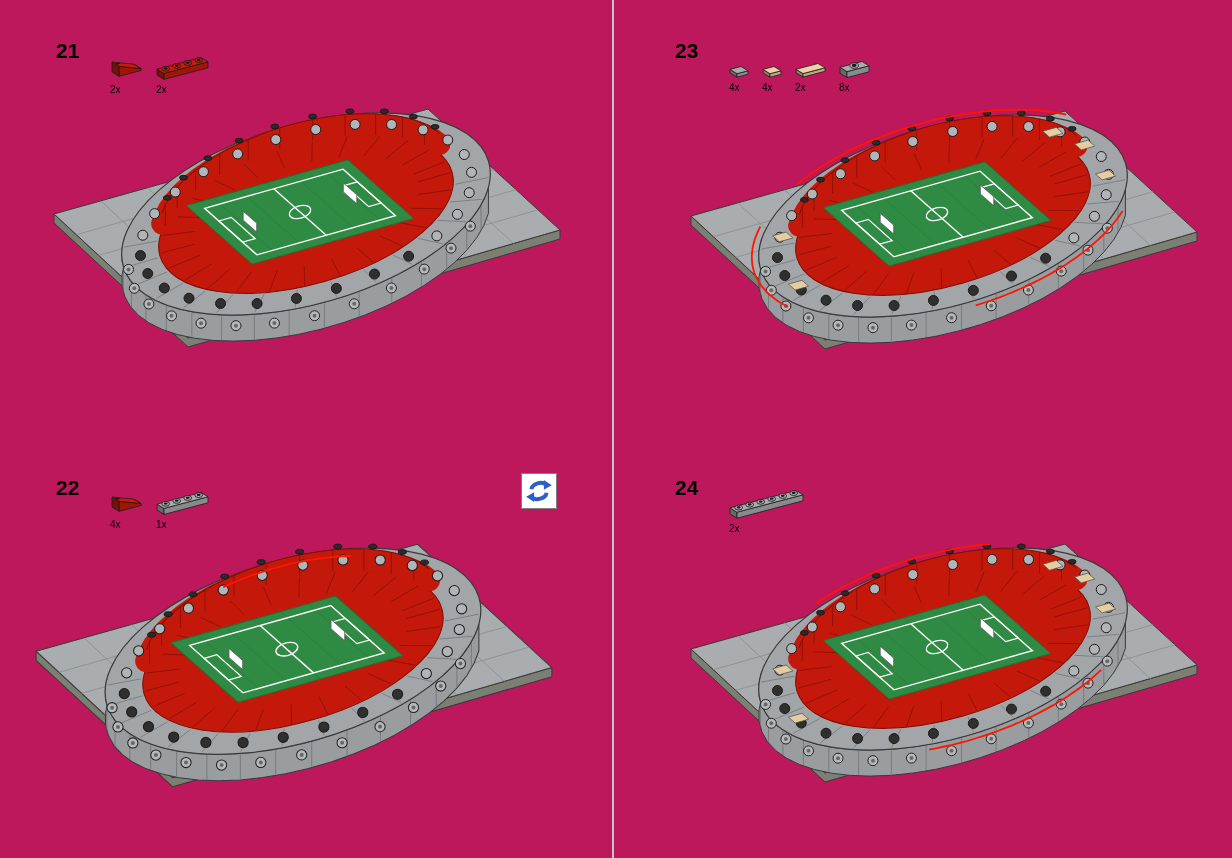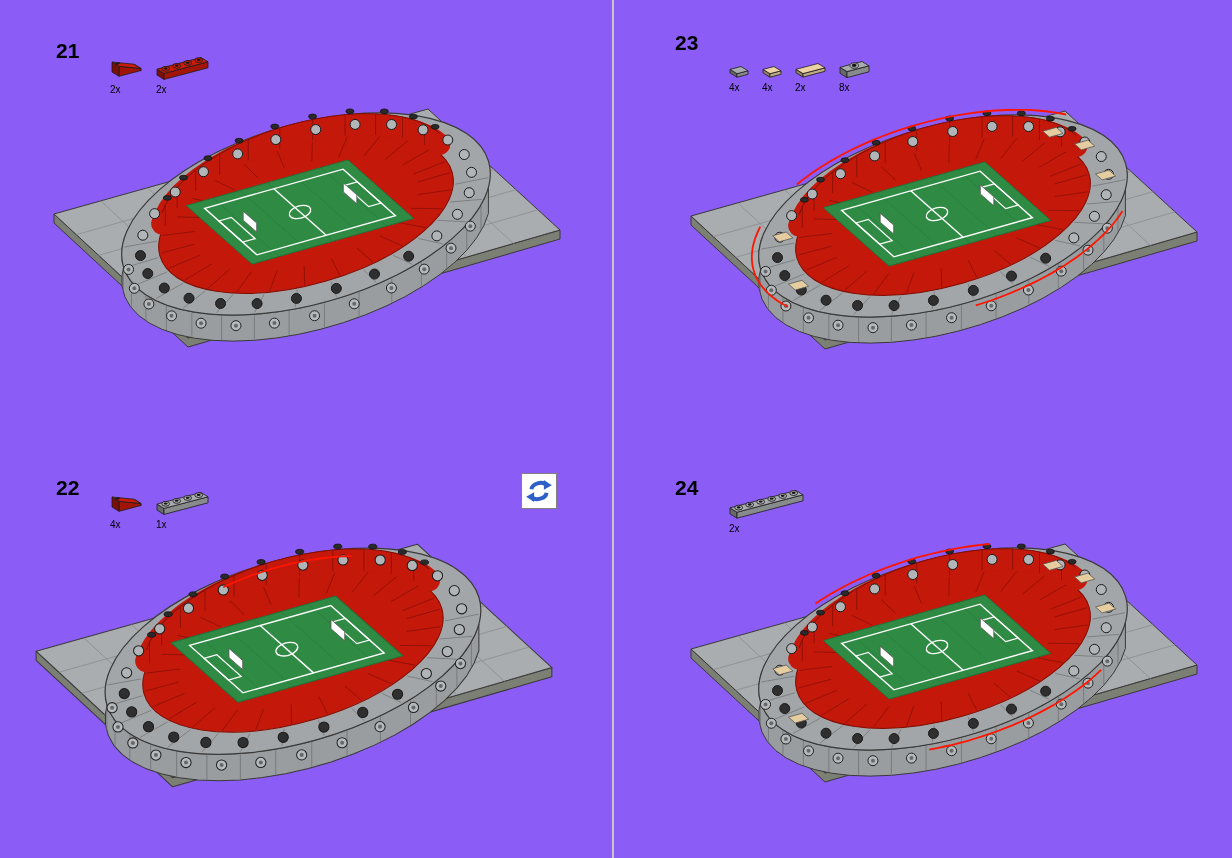--- a/index.html
+++ b/index.html
@@ -1,25 +1,25 @@
 <!DOCTYPE html>
 <html><head>
 <meta charset="utf-8">
 <style>
   html,body{margin:0;padding:0;background:#ffffff;font-family:"Liberation Sans",sans-serif;}
-  .page{position:relative;width:1232px;height:858px;background:#8b5cf6;overflow:hidden;}
+  .page{position:relative;width:1232px;height:858px;background:#be185d;overflow:hidden;}
   .divider{position:absolute;left:612px;top:0;width:2px;height:858px;}
   .quad{position:absolute;}
   #q21{left:0;top:0;width:613px;height:429px;}
   #q23{left:615px;top:0;width:617px;height:429px;}
   #q22{left:0;top:429px;width:667px;height:429px;}
   #q24{left:615px;top:429px;width:617px;height:429px;}
   .step-number{position:absolute;font-size:21px;font-weight:700;color:#000;line-height:1;}
   #q21 .step-number{left:56px;top:40px;}
-  #q23 .step-number{left:60px;top:32px;text-align:center;}
+  #q23 .step-number{left:60px;top:40px;text-align:center;}
   #q22 .step-number{left:56px;top:48px;}
   #q24 .step-number{left:60px;top:48px;}
   .parts-row{position:absolute;display:flex;align-items:flex-end;gap:9px;}
   #q21 .parts-row{left:108px;top:54px;}
   #q23 .parts-row{left:112px;top:58px;}
   #q22 .parts-row{left:108px;top:60px;}
   #q24 .parts-row{left:112px;top:58px;}
   .part{display:flex;flex-direction:column;align-items:flex-start;}
   .part svg{display:block;}
   .part-count{font-size:10px;color:#000;margin-top:2px;padding-left:2px;}

